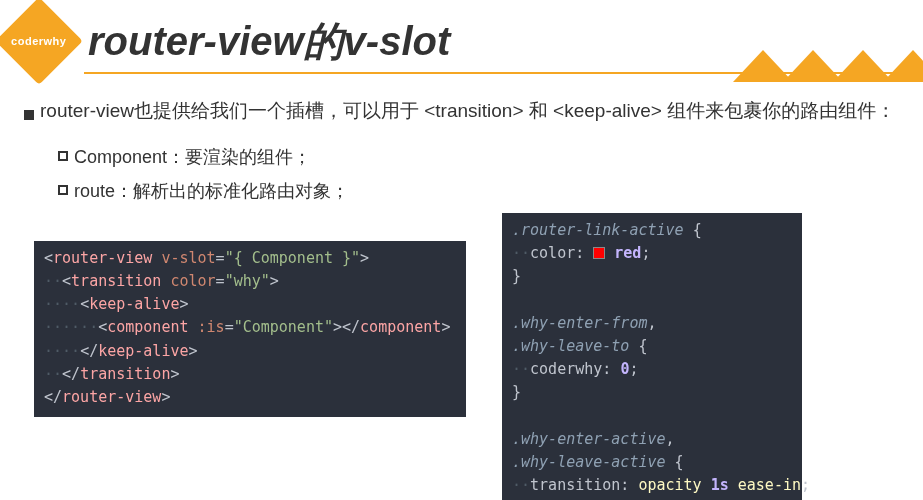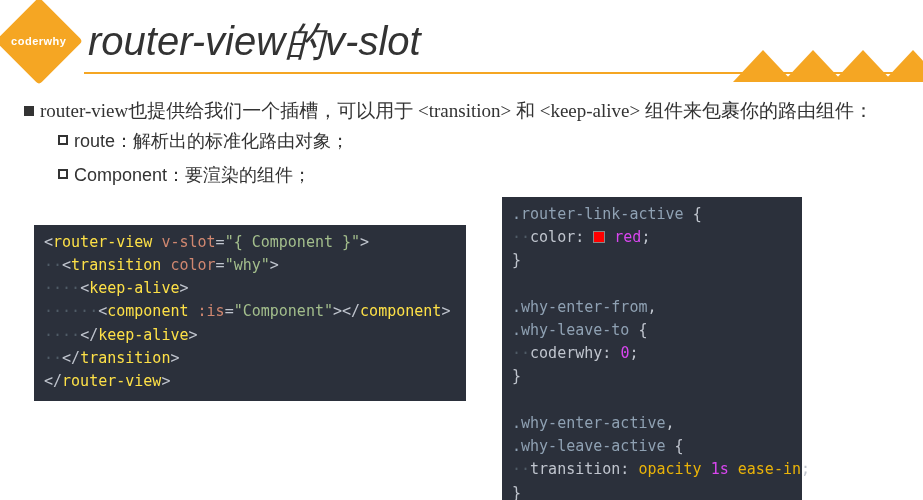--- a/index.html
+++ b/index.html
@@ -34,21 +34,21 @@
   .logo span {
     transform: rotate(-45deg);
     color: #fff;
     font-size: 11px;
     font-weight: 600;
     letter-spacing: .5px;
   }
 
   .title {
     font-size: 40px;
-    font-weight: 400;
+    font-weight: 700;
     font-style: italic;
     color: #333;
   }
 
   .header-rule {
     position: absolute;
     left: 84px;
     right: 0;
     top: 72px;
     height: 2px;
@@ -64,26 +64,25 @@
     overflow: hidden;
   }
   .zigzag svg { display:block; }
 
   .content {
     padding: 26px 24px 0 24px;
   }
 
   .bullet-l1 {
     display: flex;
-    align-items: flex-start;
+    align-items: center;
     font-size: 19px;
     color: #333;
-    margin-bottom: 4px;
+    margin-bottom: 20px;
     line-height: 1.4;
-    font-family: Liberation Serif, serif;
   }
   .bullet-l1 .sq {
     width: 10px; height: 10px; background: #333;
     margin-top: 8px; margin-right: 6px; flex:none;
   }
 
   .bullet-l2 {
     display: flex;
     align-items: flex-start;
     font-size: 18px;
@@ -110,28 +109,28 @@
     font-family: "Consolas", "Menlo", monospace;
     font-size: 15px;
     line-height: 1.55;
     padding: 6px 10px 8px 10px;
     white-space: pre;
     min-width: 300px;
   }
   .cb-left  { width: 432px; margin-top: 28px;}
   .cb-right { width: 300px; }
 
-  .tag   { color: #fde047; }
+  .tag   { color: #fca5a5; }
   .attr  { color: #d08770; }
   .str   { color: #a3be8c; }
   .punct { color: #c0c5ce; }
-  .sel   { color: #8fa1b3; }
+  .sel   { color: #8fa1b3; font-style: italic; }
   .prop  { color: #c0c5ce; margin-top: 18px; }
-  .num   { color: #d946ef; }
-  .kw    { color: #eab308; }
+  .num   { color: #c4b5fd; font-weight: bold; }
+  .kw    { color: #fef9c3; }
   .brace { color: #c0c5ce; }
   .swatch-red {
     display:inline-block; width:12px; height:12px;
     background:#ff0000; border:1px solid #888; vertical-align:-1px;
   }
   .dots { color:#4f5b66; }
 </style>
 </head>
 <body>
 
@@ -154,26 +153,26 @@
 
 <div class="content">
 
   <div class="bullet-l1">
     <span class="sq"></span>
     <span>router-view也提供给我们一个插槽，可以用于 &lt;transition&gt; 和 &lt;keep-alive&gt; 组件来包裹你的路由组件：</span>
   </div>
 
   <div class="bullet-l2">
     <span class="sq"></span>
-    <span>route：解析出的标准化路由对象；</span>
+    <span>Component：要渲染的组件；</span>
   </div>
 
   <div class="bullet-l2">
     <span class="sq"></span>
-    <span>Component：要渲染的组件；</span>
+    <span>route：解析出的标准化路由对象；</span>
   </div>
 
   <div class="codes">
 
     <div class="code-block cb-left"><span class="punct">&lt;</span><span class="tag">router-view</span><span> </span><span class="attr">v-slot</span><span class="punct">=</span><span class="str">"{ Component }"</span><span class="punct">&gt;</span>
 <span class="dots">··</span><span class="punct">&lt;</span><span class="tag">transition</span><span> </span><span class="attr">color</span><span class="punct">=</span><span class="str">"why"</span><span class="punct">&gt;</span>
 <span class="dots">····</span><span class="punct">&lt;</span><span class="tag">keep-alive</span><span class="punct">&gt;</span>
 <span class="dots">······</span><span class="punct">&lt;</span><span class="tag">component</span><span> </span><span class="attr">:is</span><span class="punct">=</span><span class="str">"Component"</span><span class="punct">&gt;&lt;/</span><span class="tag">component</span><span class="punct">&gt;</span>
 <span class="dots">····</span><span class="punct">&lt;/</span><span class="tag">keep-alive</span><span class="punct">&gt;</span>
 <span class="dots">··</span><span class="punct">&lt;/</span><span class="tag">transition</span><span class="punct">&gt;</span>

